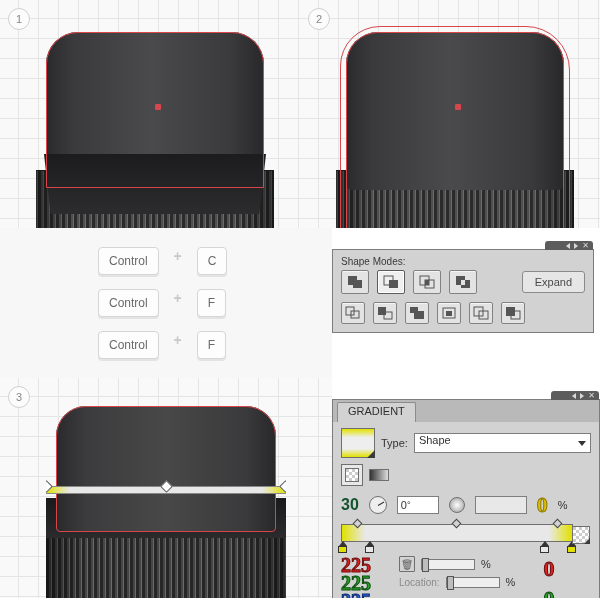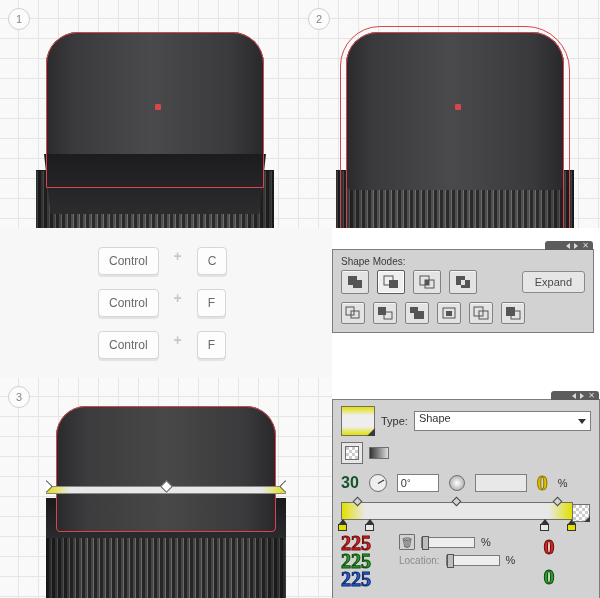--- a/index.html
+++ b/index.html
@@ -319,20 +319,23 @@
     </div>
   </div>
 
   <div class="grad-panel-wrap" style="position:relative;">
     <div class="panel" style="margin-top:9px;">
       <div class="panel-flyout">
         <span class="triL"></span>
         <span class="triR"></span>
         <span class="fly-x">✕</span>
       </div>
+      <div class="panel-tabbar">
+        <div class="panel-tab">GRADIENT</div>
+      </div>
       <div class="gp-body">
         <div class="gp-row">
           <div class="swatch-lg">
               <div class="swatch-tri"></div>
             </div>
           <span>Type:</span>
           <div class="sel-type"><span>Shape</span></div>
         </div>
         <div class="gp-row">
           <div class="stroke-swatch"></div>

